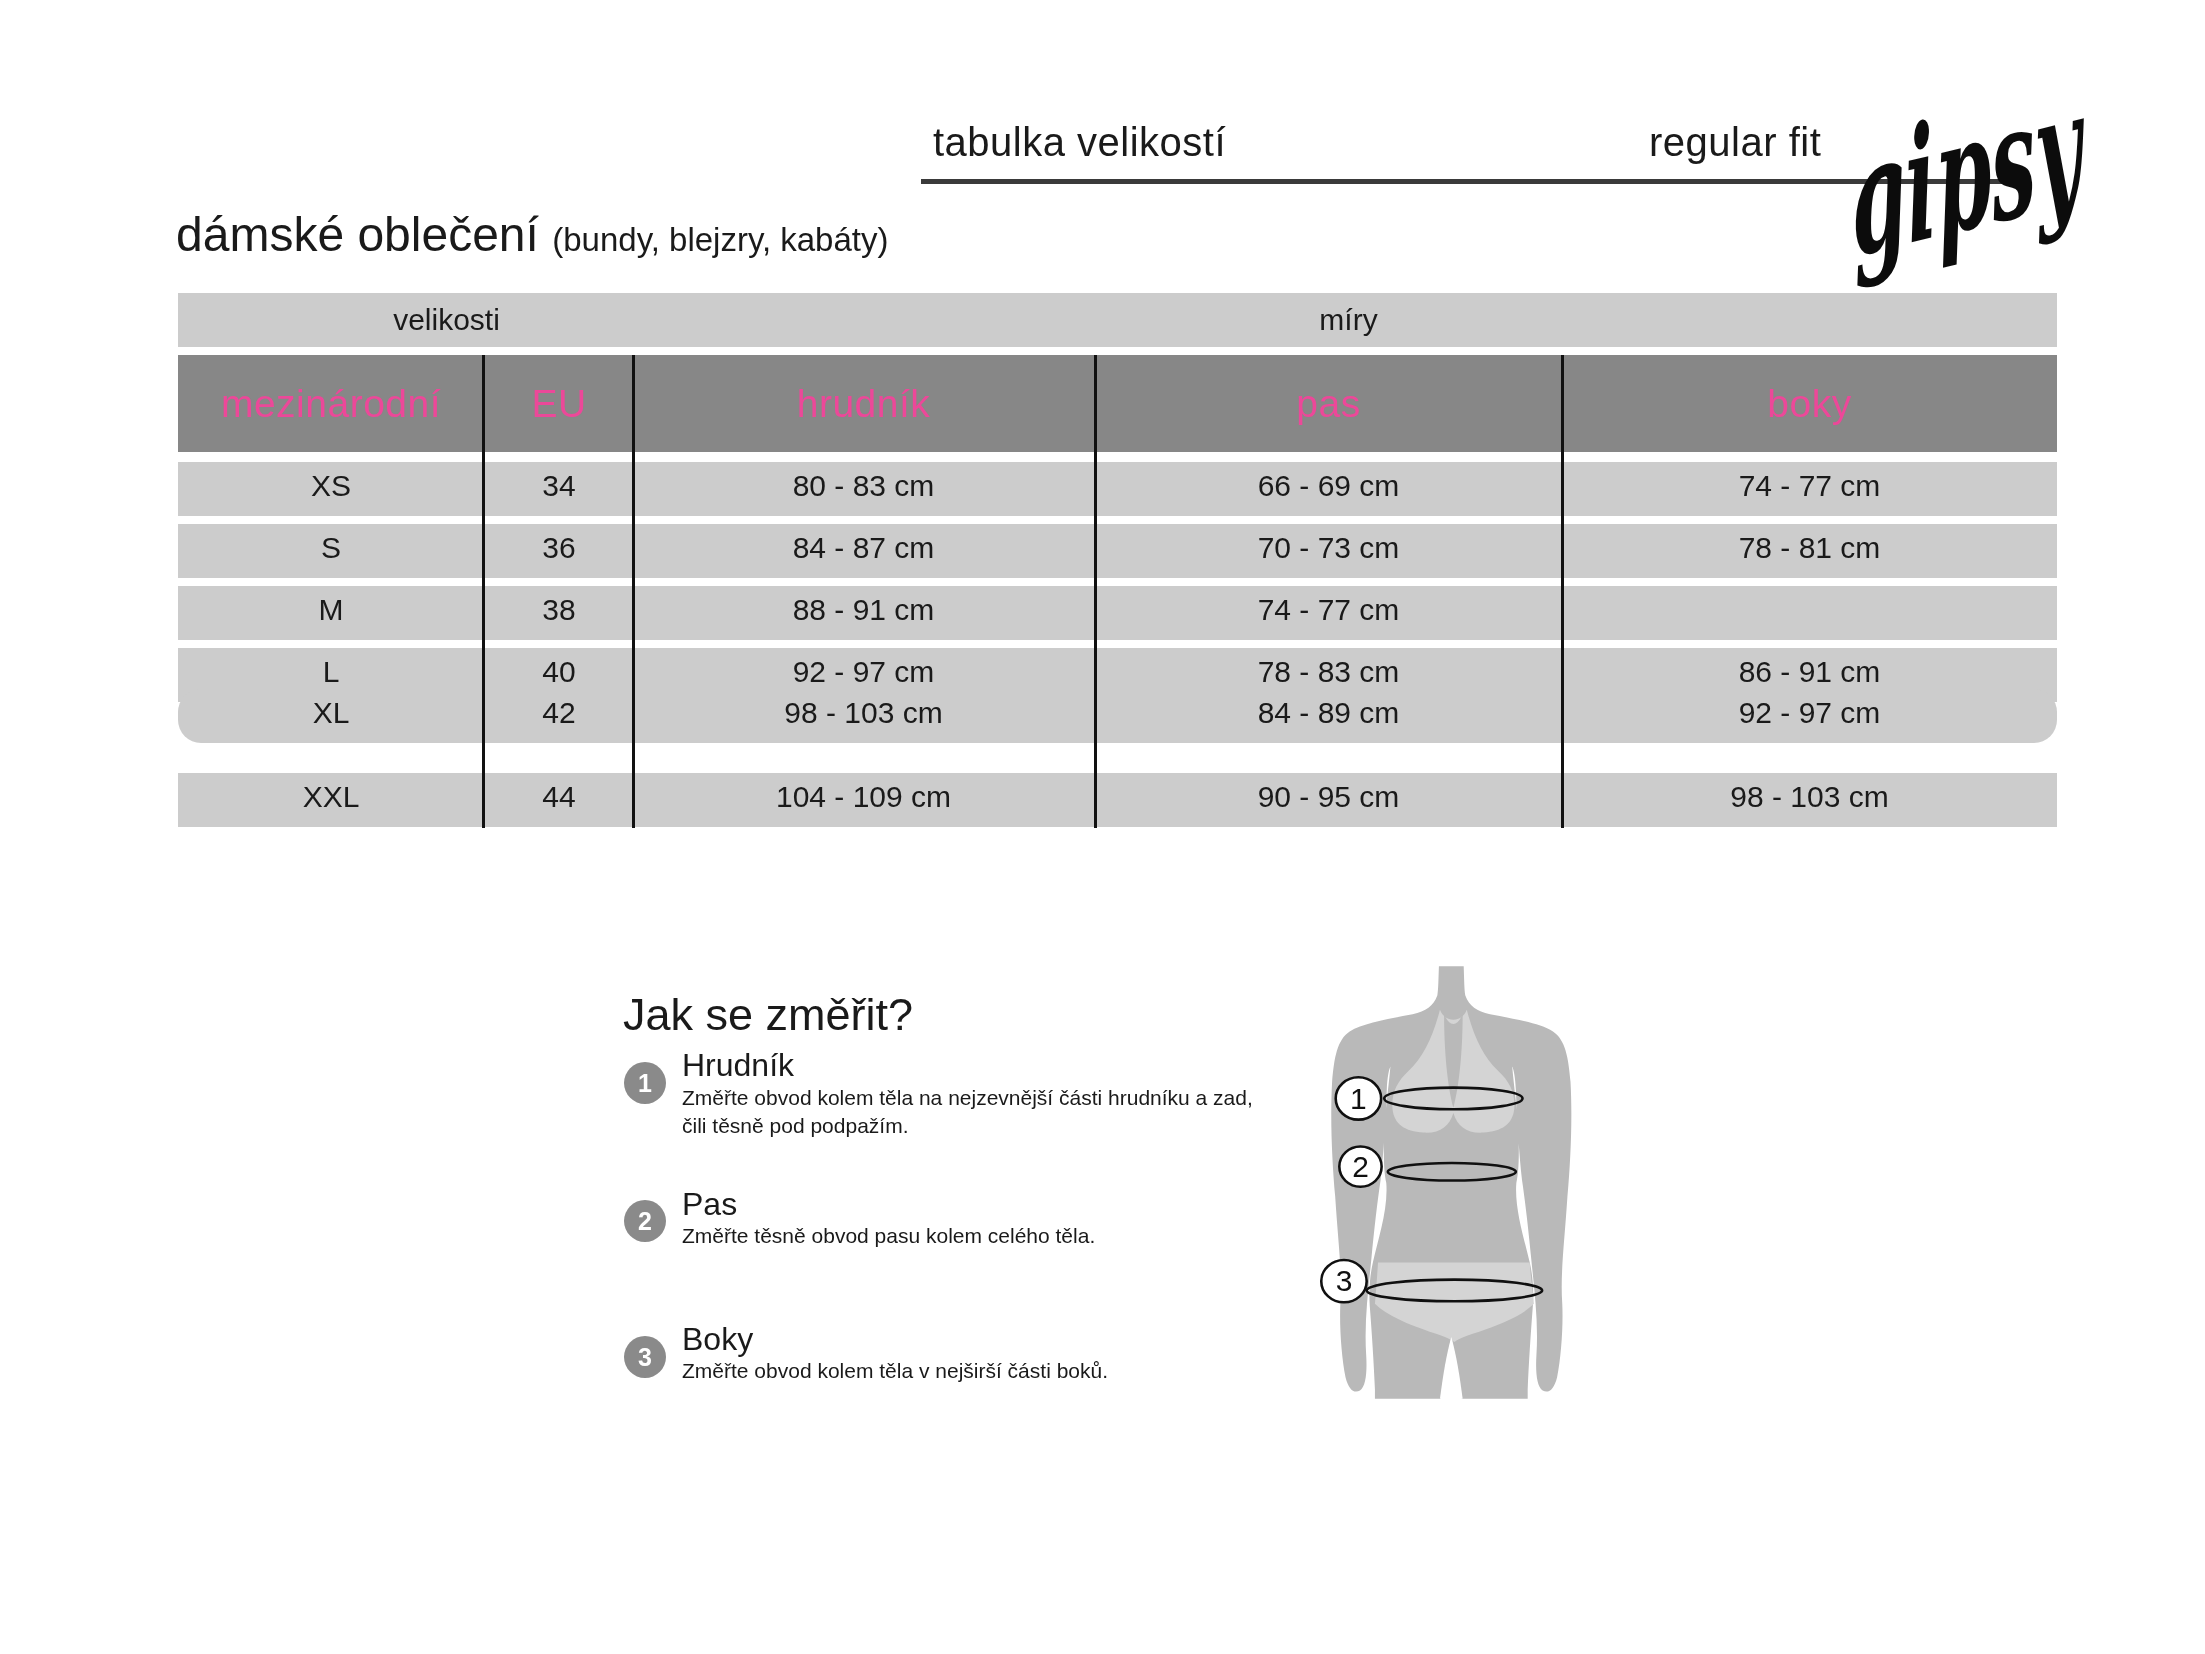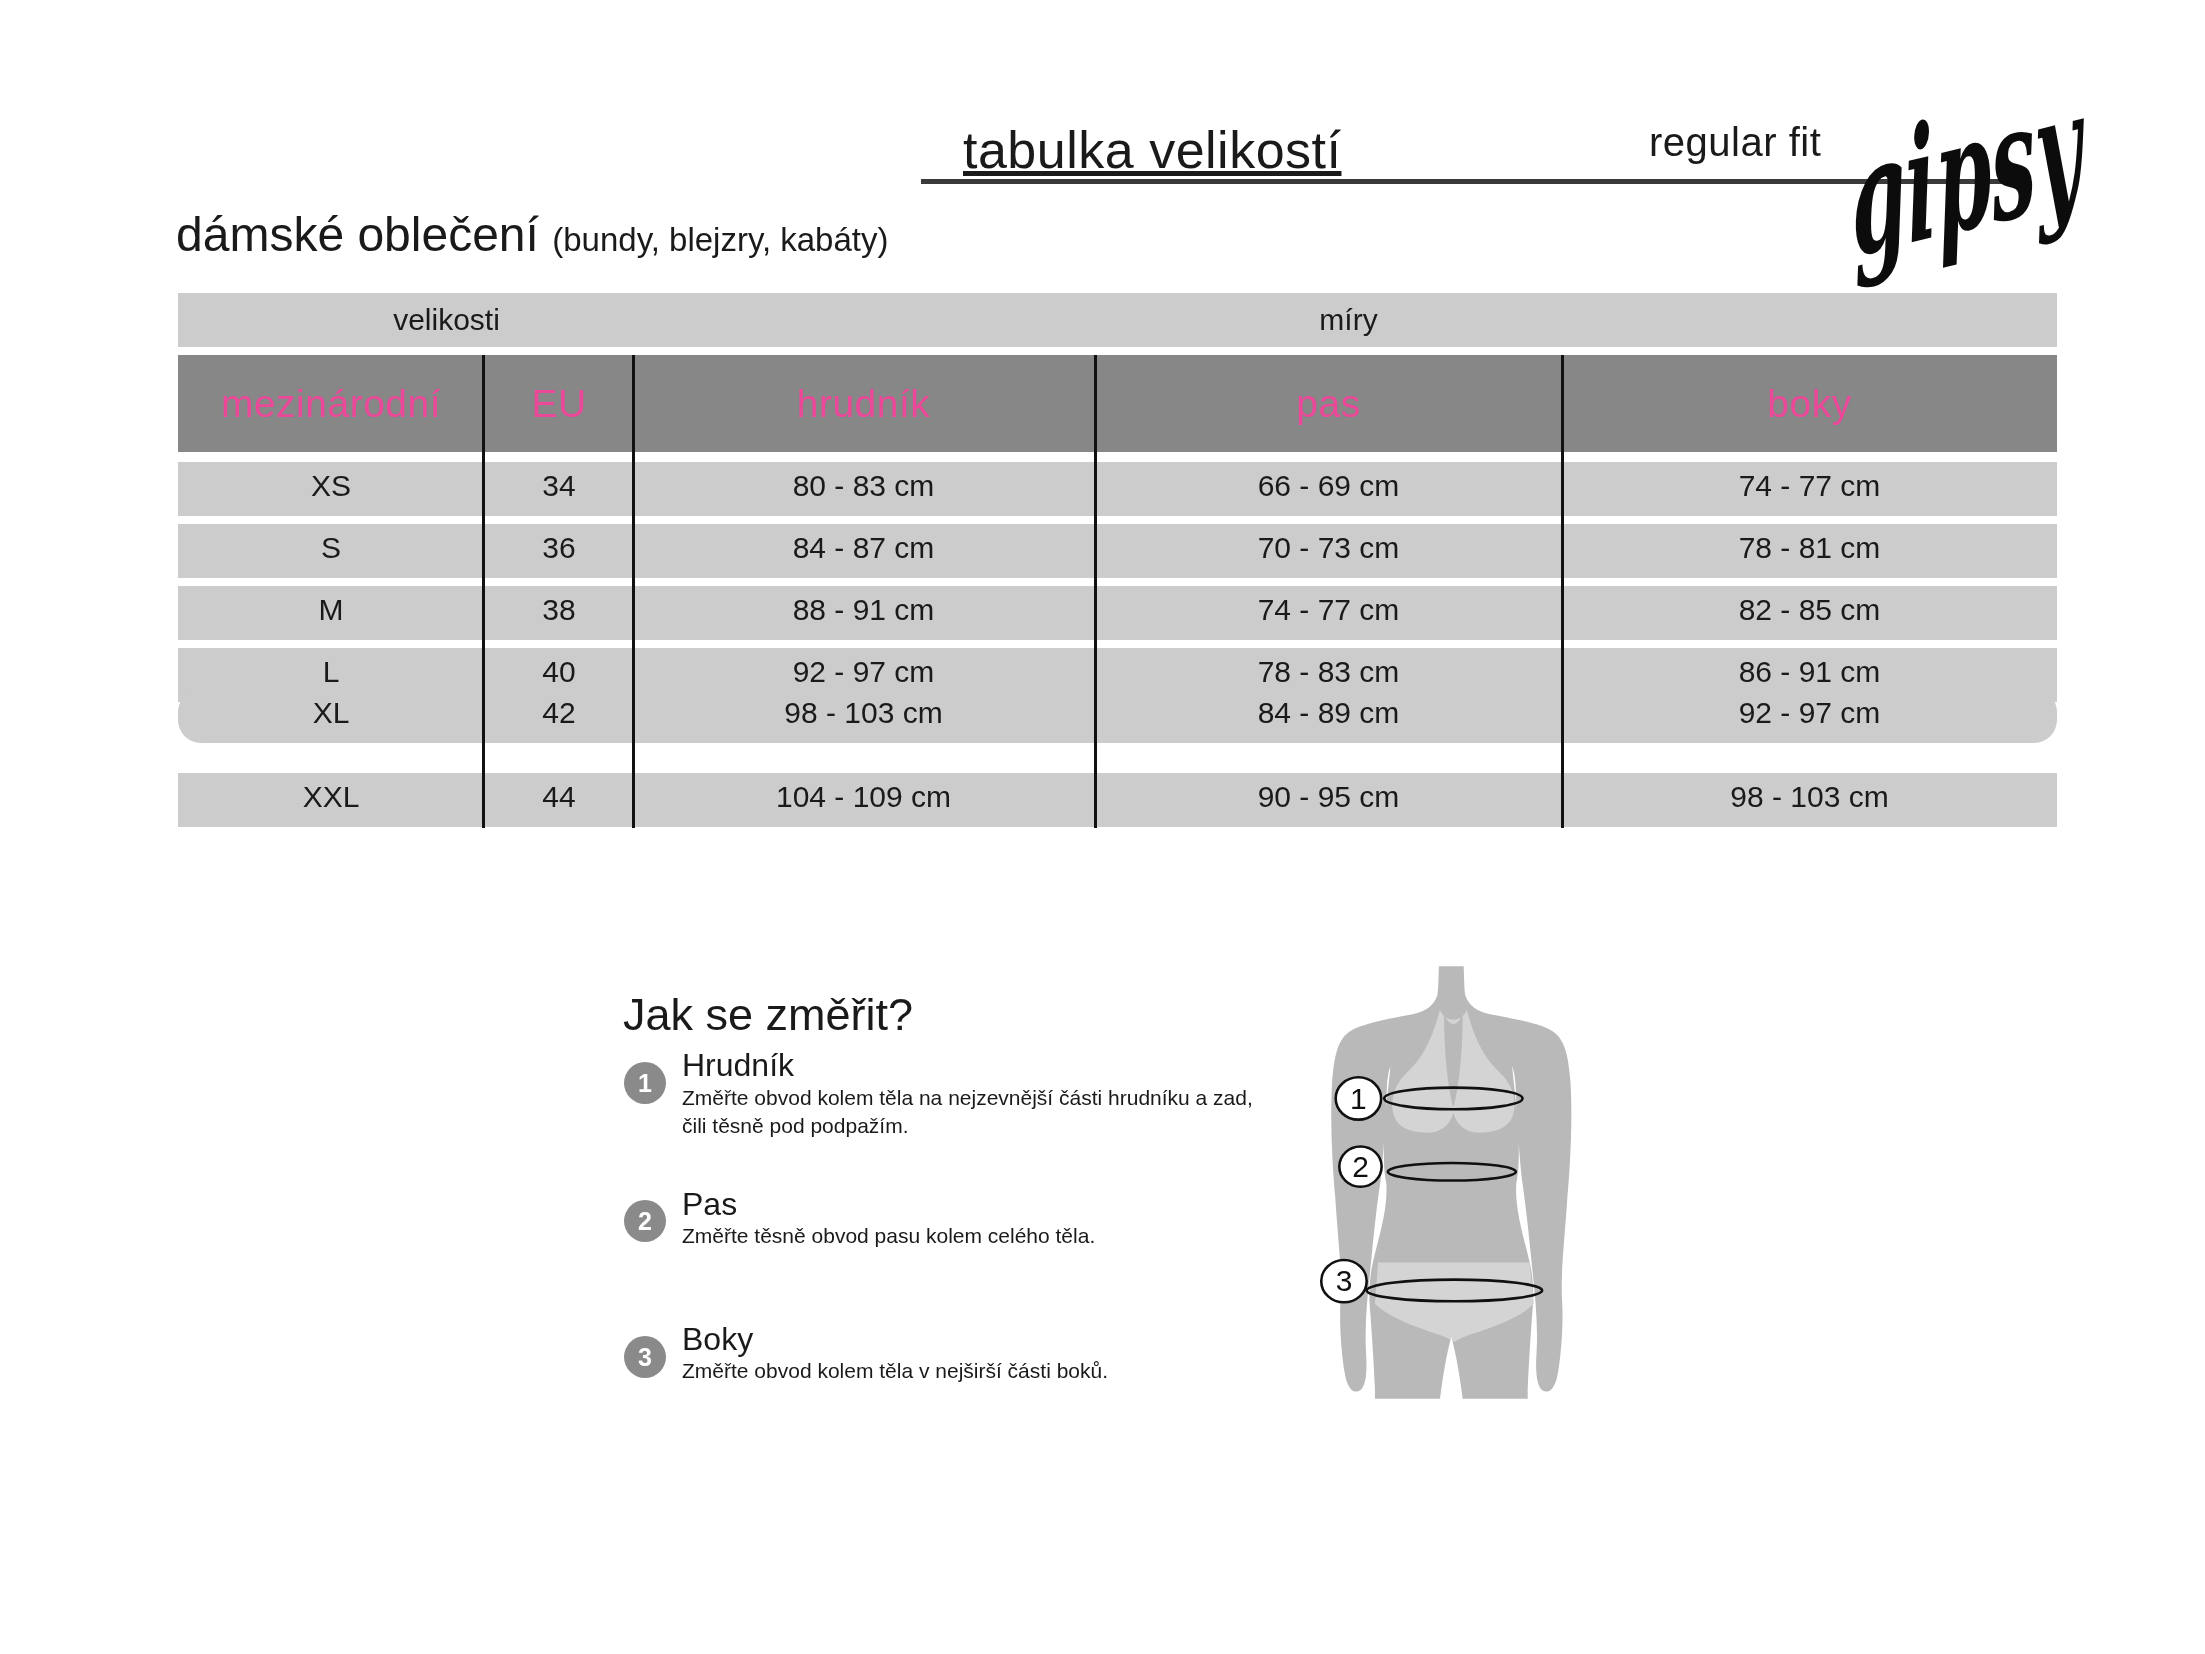--- a/index.html
+++ b/index.html
@@ -3,21 +3,21 @@
 <meta charset="utf-8">
 <style>
   html,body{margin:0;padding:0;}
   body{
     width:2205px;height:1654px;background:#ffffff;
     font-family:"Liberation Sans",sans-serif;color:#1a1a1a;
     position:relative;overflow:hidden;
   }
   .abs{position:absolute;}
   
-  .page-title{left:963px;top:120px;font-size:52px;font-weight:400;letter-spacing:0.5px;text-decoration:underline;}
+  .page-title{left:933px;top:120px;font-size:40px;font-weight:400;letter-spacing:0.5px;}
   .fit-label{left:1649px;top:120px;font-size:40px;font-weight:400;letter-spacing:0.5px;}
   .header-rule{left:921px;top:179px;width:1102px;height:4.7px;background:#3a3a3a;}
   .logo{left:1857px;top:50px;width:217px;height:248px;z-index:5;display:flex;align-items:center;justify-content:center;}
   .logo span{
     font-family:"DejaVu Serif",serif;font-style:italic;font-weight:700;font-size:97px;line-height:1;
     transform:scaleY(1.62) scaleX(0.82) rotate(-7deg);display:inline-block;color:#0c0c0c;
   }
   
   .subtitle{left:176px;top:207px;font-size:48px;font-weight:400;}
   .subtitle .note{font-size:33px;}
@@ -95,21 +95,20 @@
   <div class="cell r1 c0">S</div>
   <div class="cell r1 c1">36</div>
   <div class="cell r1 c2">84 - 87 cm</div>
   <div class="cell r1 c3">70 - 73 cm</div>
   <div class="cell r1 c4">78 - 81 cm</div>
 
   <div class="cell r2 c0">M</div>
   <div class="cell r2 c1">38</div>
   <div class="cell r2 c2">88 - 91 cm</div>
   <div class="cell r2 c3">74 - 77 cm</div>
-  <div class="cell r2 c4">82 - 85 cm</div>
 
   <div class="cell r3 c0">L</div>
   <div class="cell r3 c1">40</div>
   <div class="cell r3 c2">92 - 97 cm</div>
   <div class="cell r3 c3">78 - 83 cm</div>
   <div class="cell r3 c4">86 - 91 cm</div>
 
   <div class="cell r4 c0">XL</div>
   <div class="cell r4 c1">42</div>
   <div class="cell r4 c2">98 - 103 cm</div>

